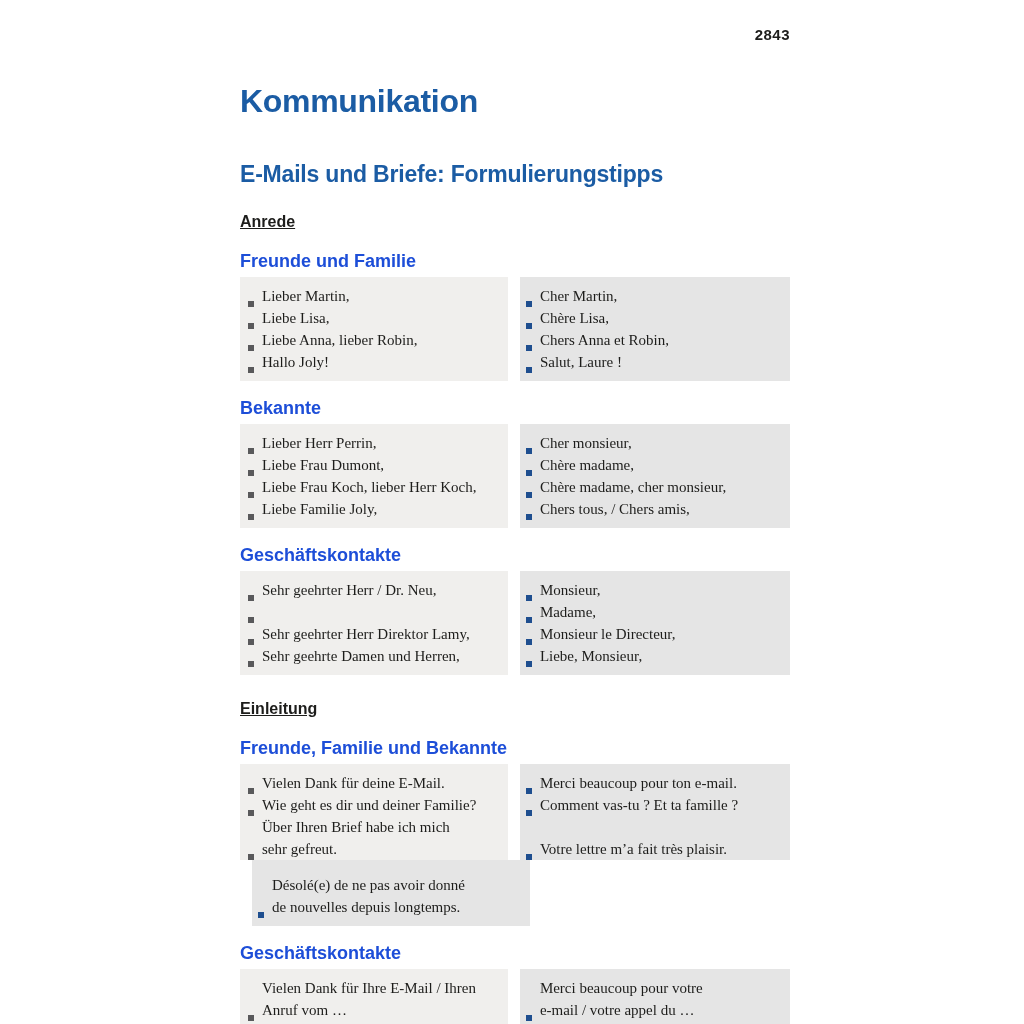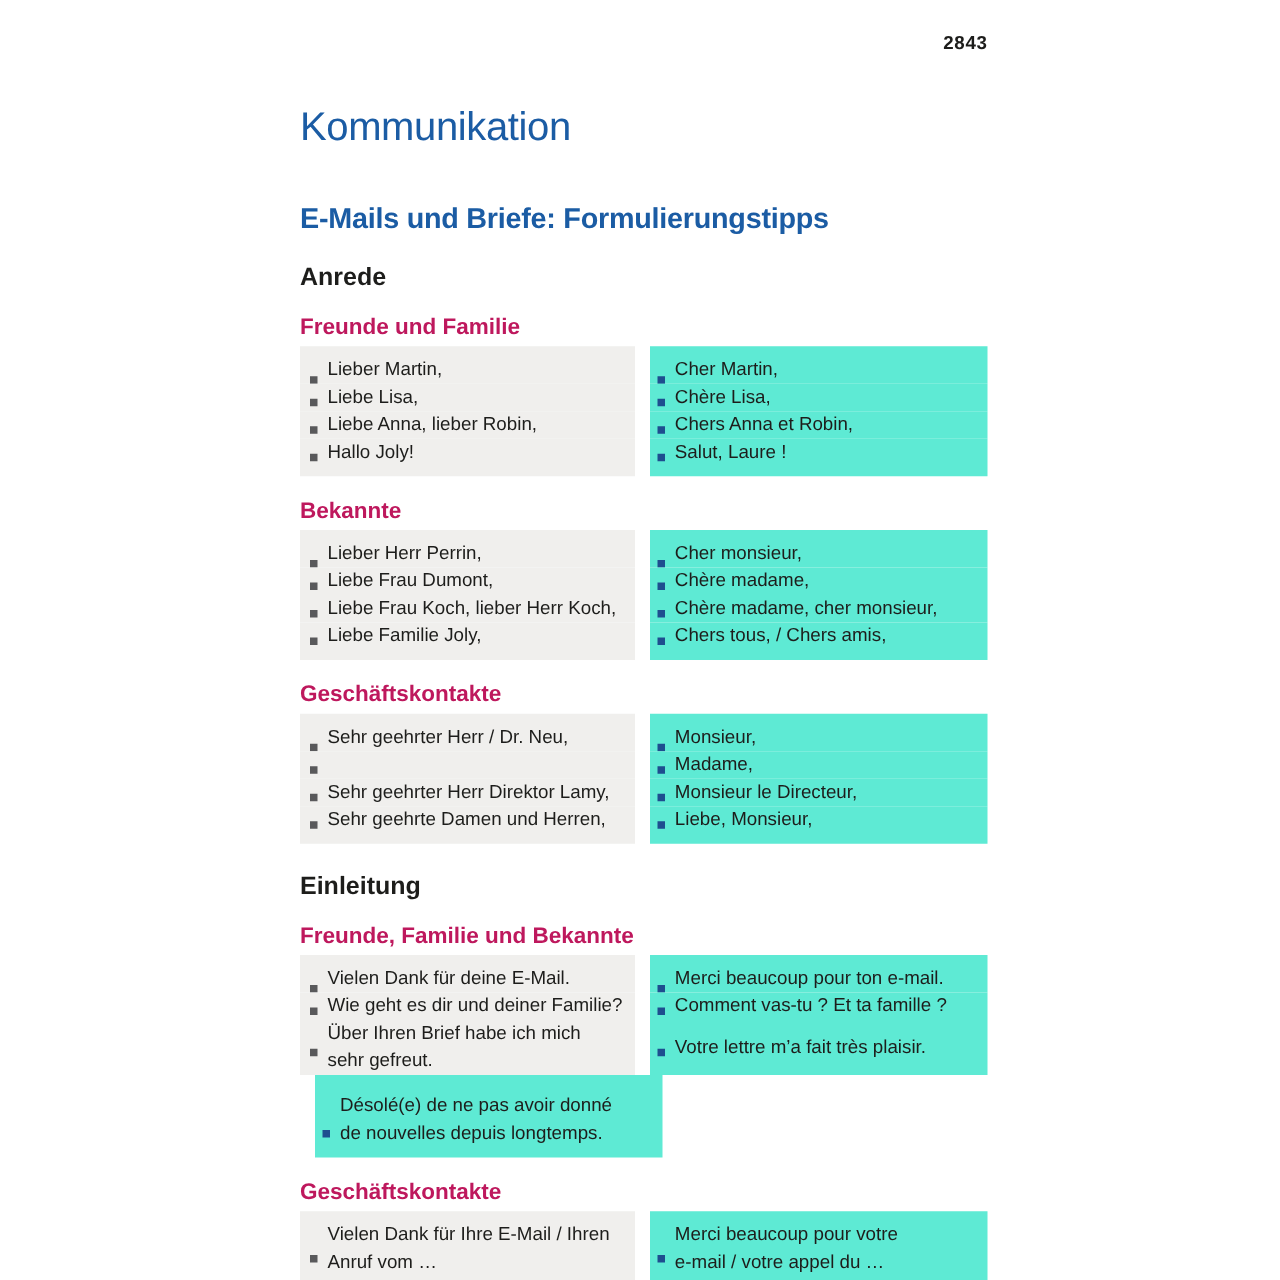--- a/index.html
+++ b/index.html
@@ -21,56 +21,58 @@
     text-align:right;
     font-size:15px;
     font-weight:bold;
     letter-spacing:0.5px;
     color:#1d1d1b;
   }
   h1.title {
     margin:40px 0 16px 0;
     font-size:32px;
     line-height:36px;
-    font-weight:normal;
+    font-weight:bold;
     color:#1b5ca4;
     letter-spacing:-0.3px;
   }
   h2.subtitle {
     margin:42px 0 0 0;
     font-size:23px;
     line-height:27px;
     font-weight:bold;
     color:#1b5ca4;
     letter-spacing:-0.2px;
   }
   h3.section-heading {
     margin:22px 0 0 0;
-    font-size:20px;
+    font-size:16px;
     line-height:24px;
     font-weight:bold;
     color:#1d1d1b;
+    text-decoration:underline;
   }
   h4.group-subheading {
     margin:16px 0 0 0;
     font-size:18px;
     line-height:22px;
     font-weight:bold;
-    color:#be185d;
+    color:#1d4ed8;
   }
   .tbl { margin-top:5px; }
   .row { display:flex; align-items:stretch; }
   .cell {
     display:flex;
-    align-items:center;
+    align-items:flex-end;
     font-size:15px;
     line-height:22px;
+    font-family:Liberation Serif, serif;
   }
   .cell.de { width:264px; background:#f0efed; padding:0 4px 0 8px; }
-  .cell.fr { width:268px; background:#5eead4; padding:0 4px 0 6px; }
+  .cell.fr { width:268px; background:#e5e5e5; padding:0 4px 0 6px; }
   .gap { width:12px; background:#ffffff; }
   .row:first-child .cell { padding-top:8px; }
   .row:last-child  .cell { padding-bottom:8px; }
   .row.gap-before .cell { padding-top:14px; }
   .bullet {
     flex:0 0 auto;
     width:6px; height:6px;
     margin:8px 8px 0 0;
     display:inline-block;
   }

